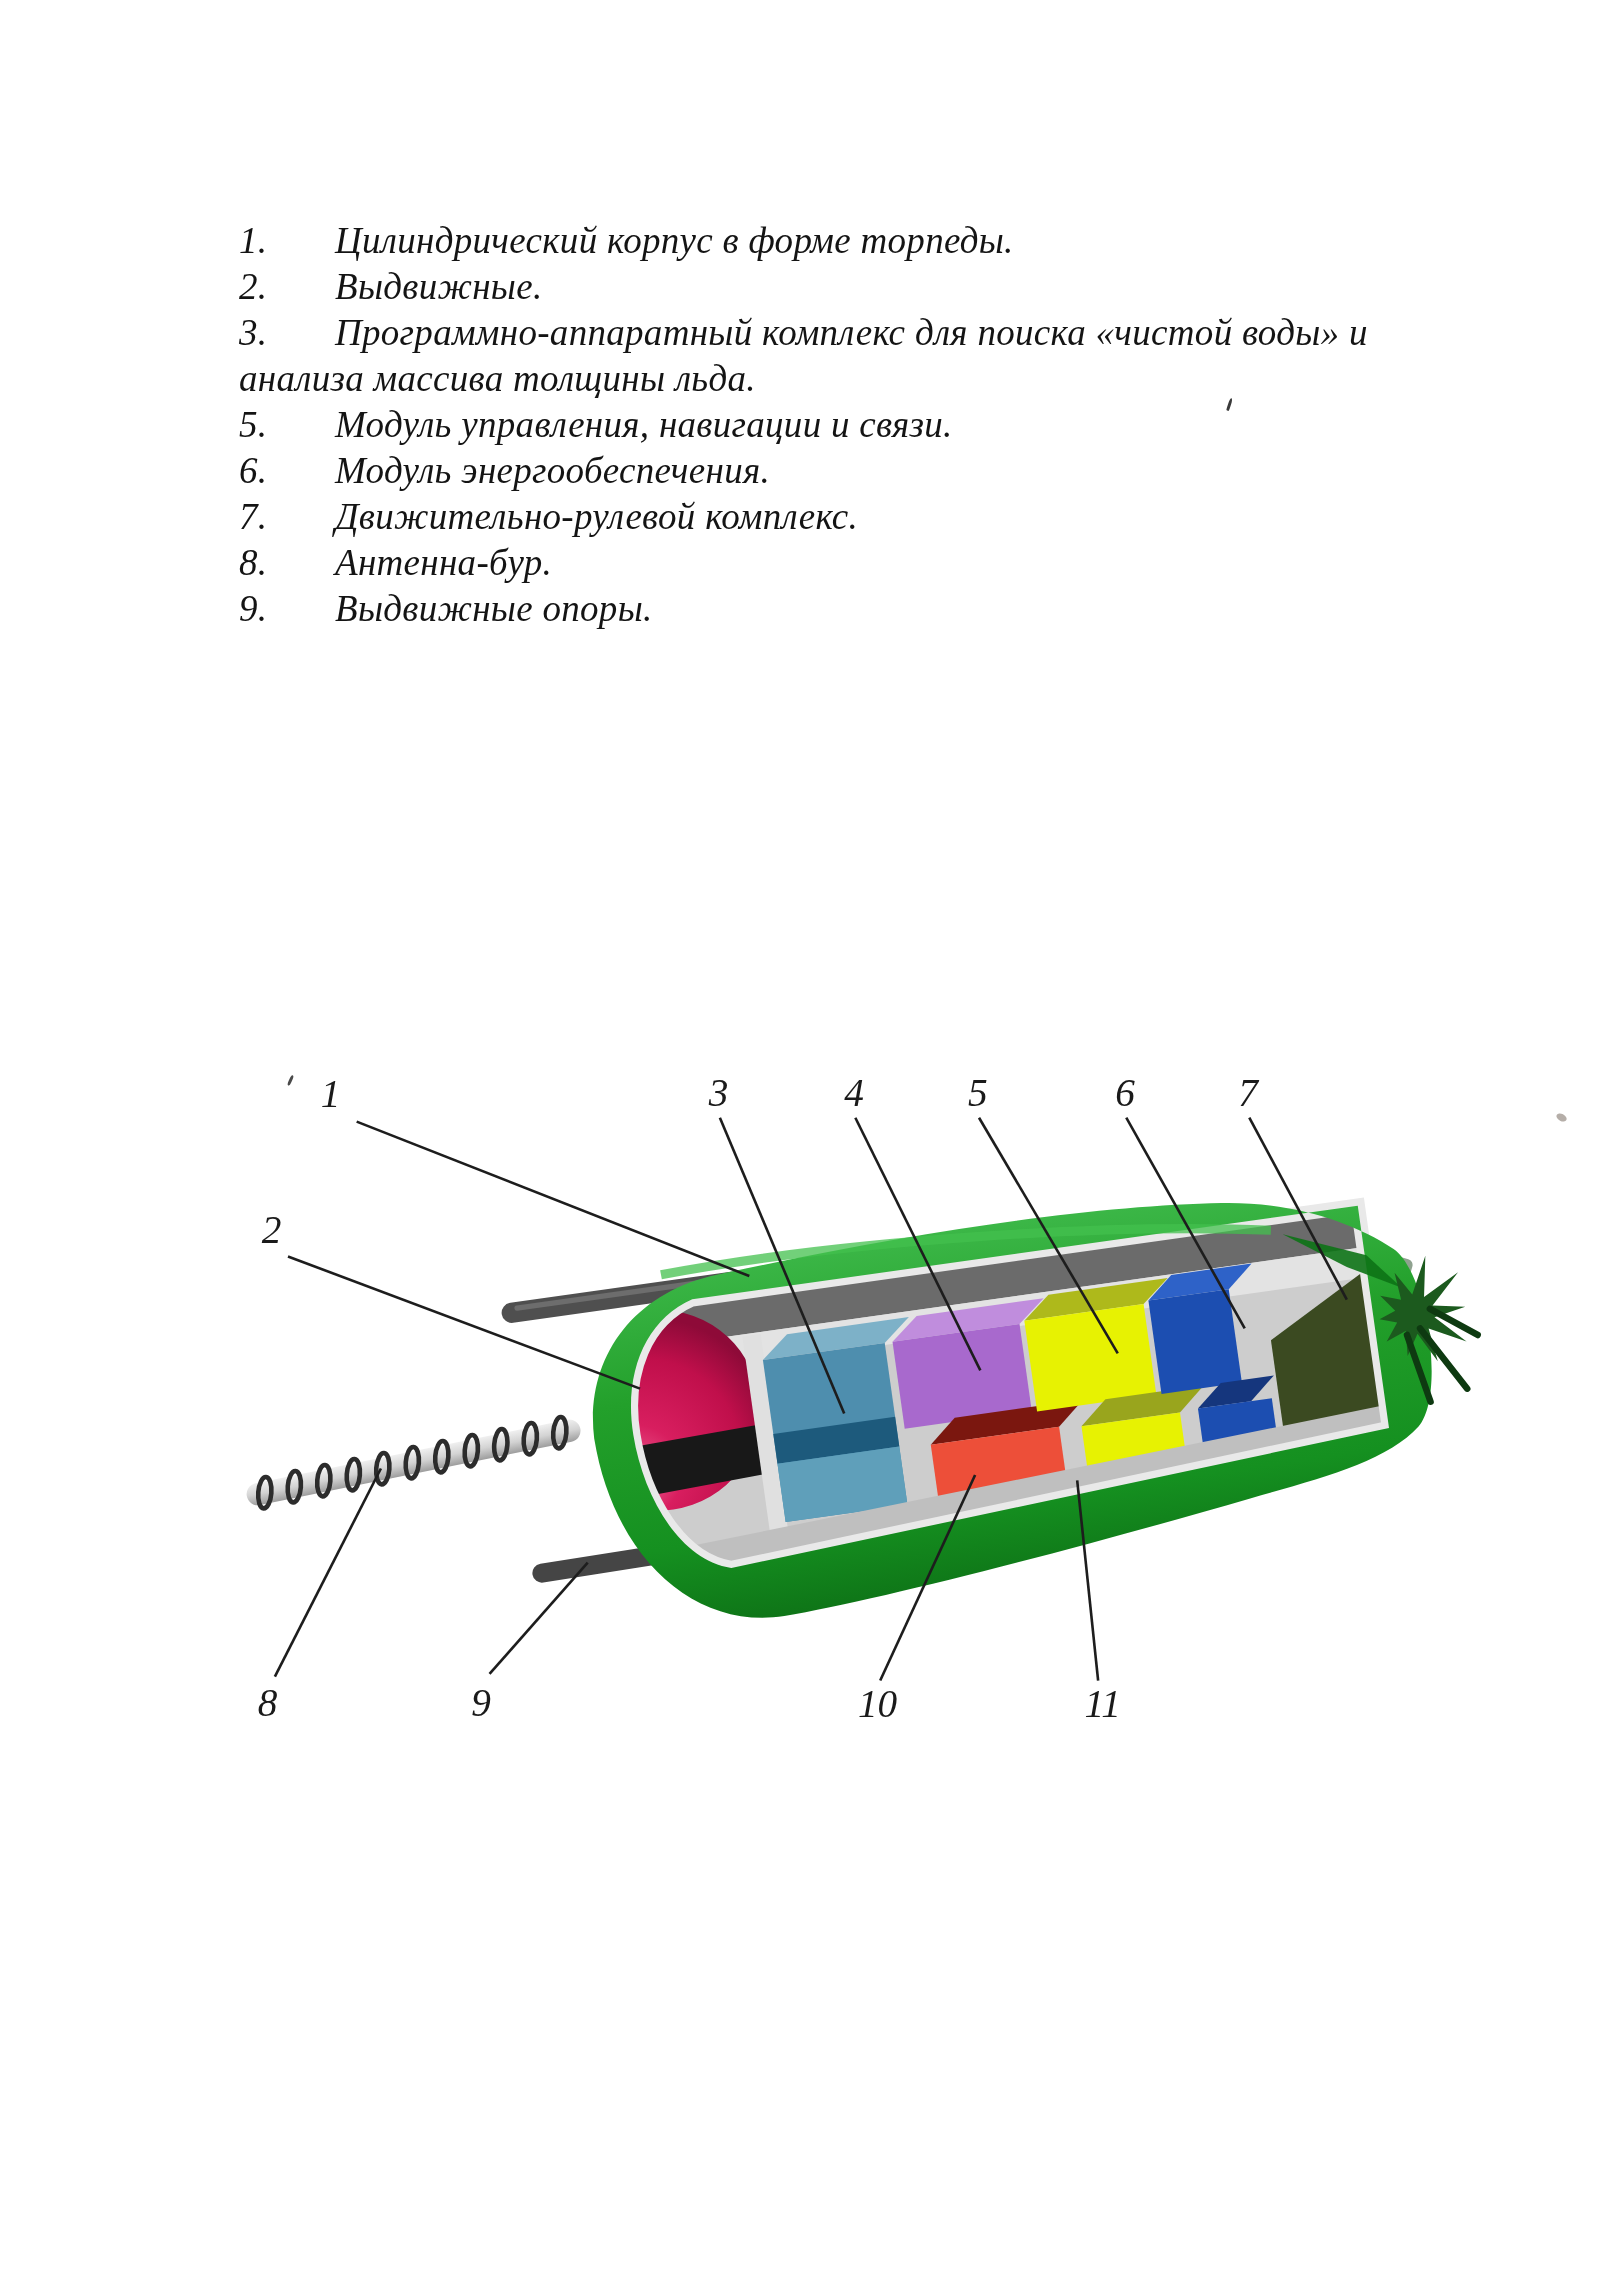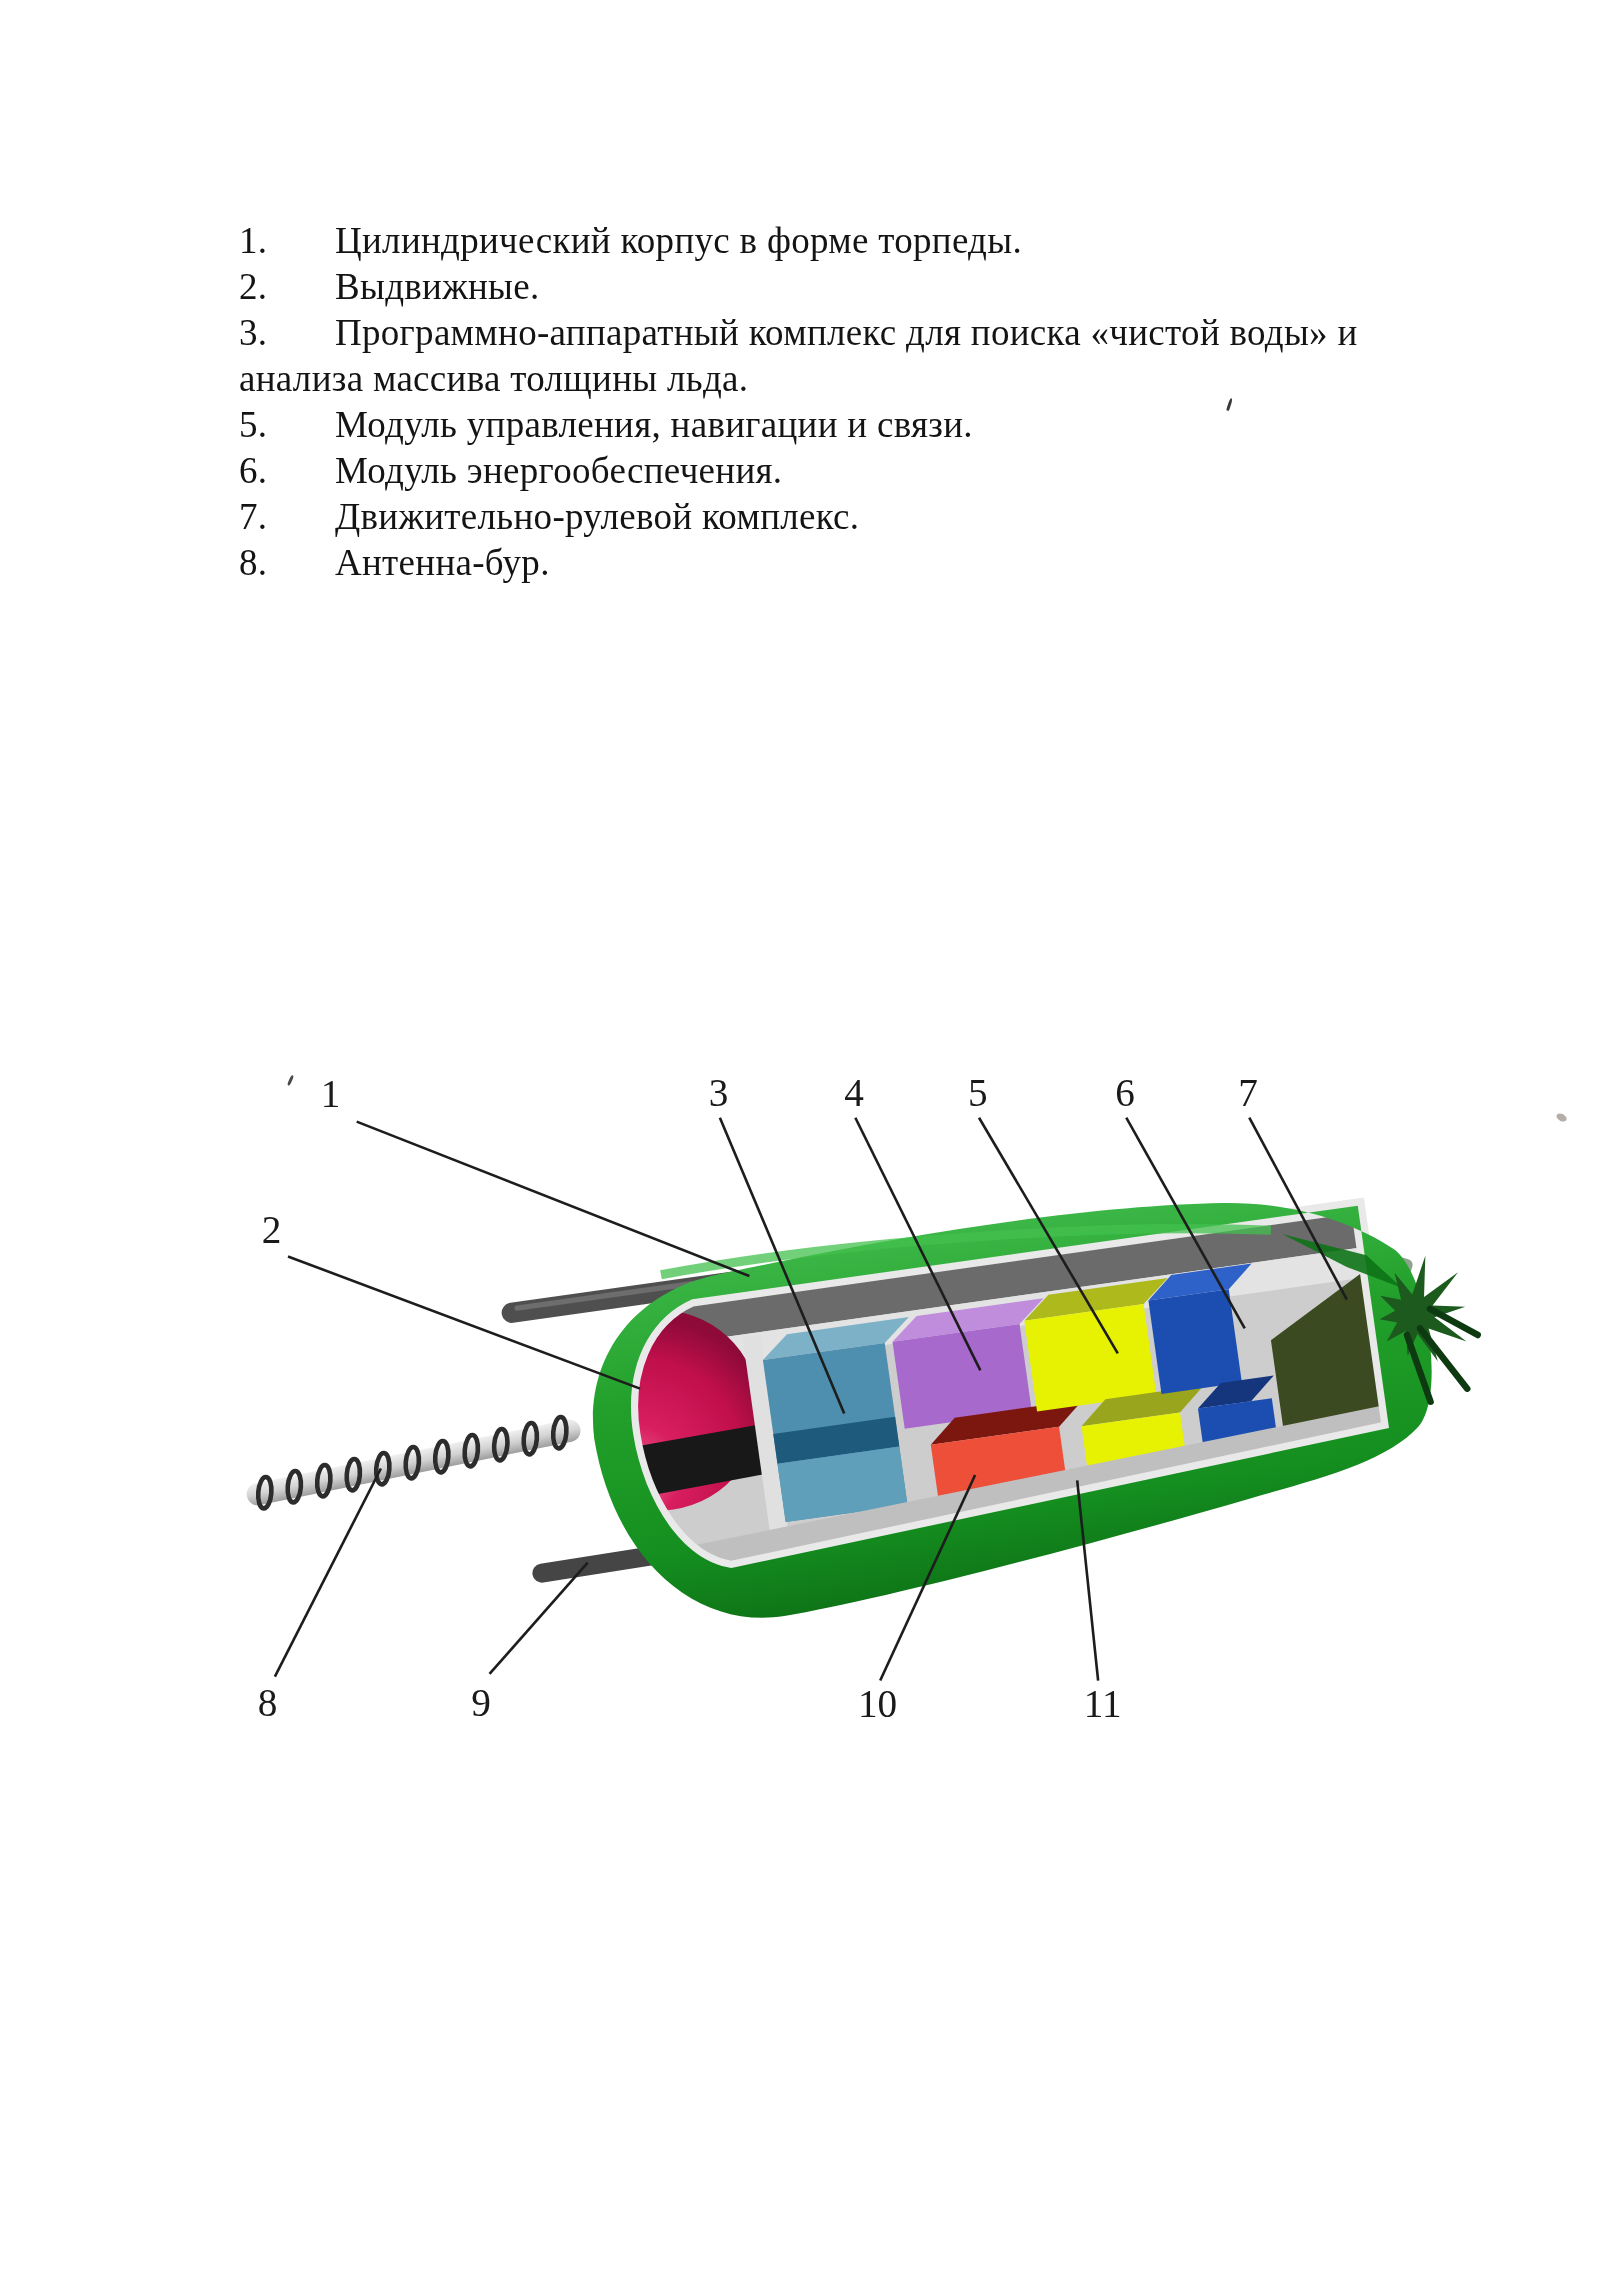--- a/index.html
+++ b/index.html
@@ -2,21 +2,21 @@
 <html style="font-size:10.5px"><head>
 <meta charset="utf-8">
 <style>
   html,body{margin:0;padding:0;}
   body{
     width:1623px;height:2295px;position:relative;
     background:#ffffff;overflow:hidden;
     font-family:"Liberation Serif","DejaVu Serif",serif;
     color:#141414;
   }
-  .page{position:absolute;inset:0;}
+  .page{position:absolute;inset:0;font-style:italic;}
   
   .list{
     position:absolute;left:239px;top:218px;width:1211px;
     font-size:37px;line-height:46px;letter-spacing:0.3px;
   }
   .li{position:relative;}
   .li .num{display:inline-block;width:96px;}
   .li .txt{white-space:pre-line;}
   
   .speck{position:absolute;background:#4a4a4a;border-radius:40%;}
@@ -35,20 +35,21 @@
 
   <div class="list">
     <div class="li"><span class="num">1.</span><span class="txt">Цилиндрический корпус в форме торпеды.</span></div>
     <div class="li"><span class="num">2.</span><span class="txt">Выдвижные.</span></div>
     <div class="li"><span class="num">3.</span><span class="txt">Программно-аппаратный комплекс для поиска «чистой воды» и
 анализа массива толщины льда.</span></div>
     <div class="li"><span class="num">5.</span><span class="txt">Модуль управления, навигации и связи.</span></div>
     <div class="li"><span class="num">6.</span><span class="txt">Модуль энергообеспечения.</span></div>
     <div class="li"><span class="num">7.</span><span class="txt">Движительно-рулевой комплекс.</span></div>
     <div class="li"><span class="num">8.</span><span class="txt">Антенна-бур.</span></div>
+    <div class="li"><span class="num">9.</span><span class="txt">Выдвижные опоры.</span></div>
   </div>
 
   <div class="speck s1"></div>
   <div class="speck s2"></div>
   <div class="speck s3"></div>
 
   <svg width="1623" height="2295" viewBox="0 0 2480 3507" style="position:absolute;left:0;top:0;">
     <defs>
       <linearGradient id="hullGrad" gradientUnits="userSpaceOnUse" x1="0" y1="1855" x2="0" y2="2470">
         <stop offset="0" stop-color="#3eb94a"></stop>

